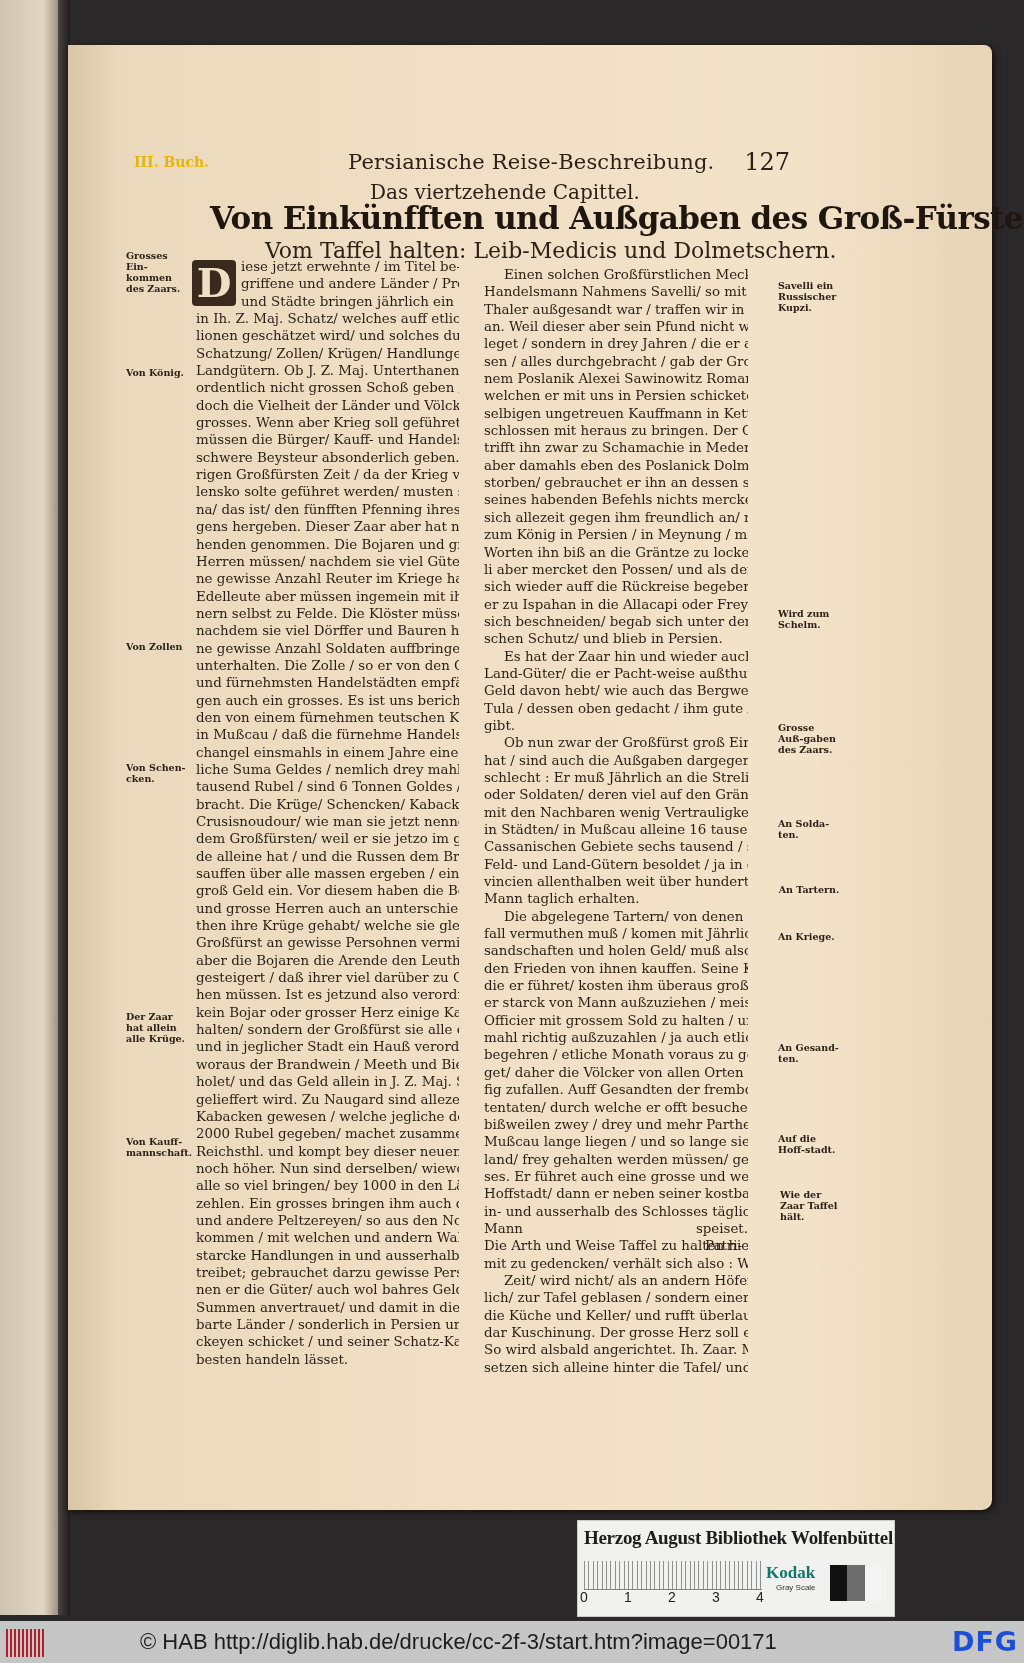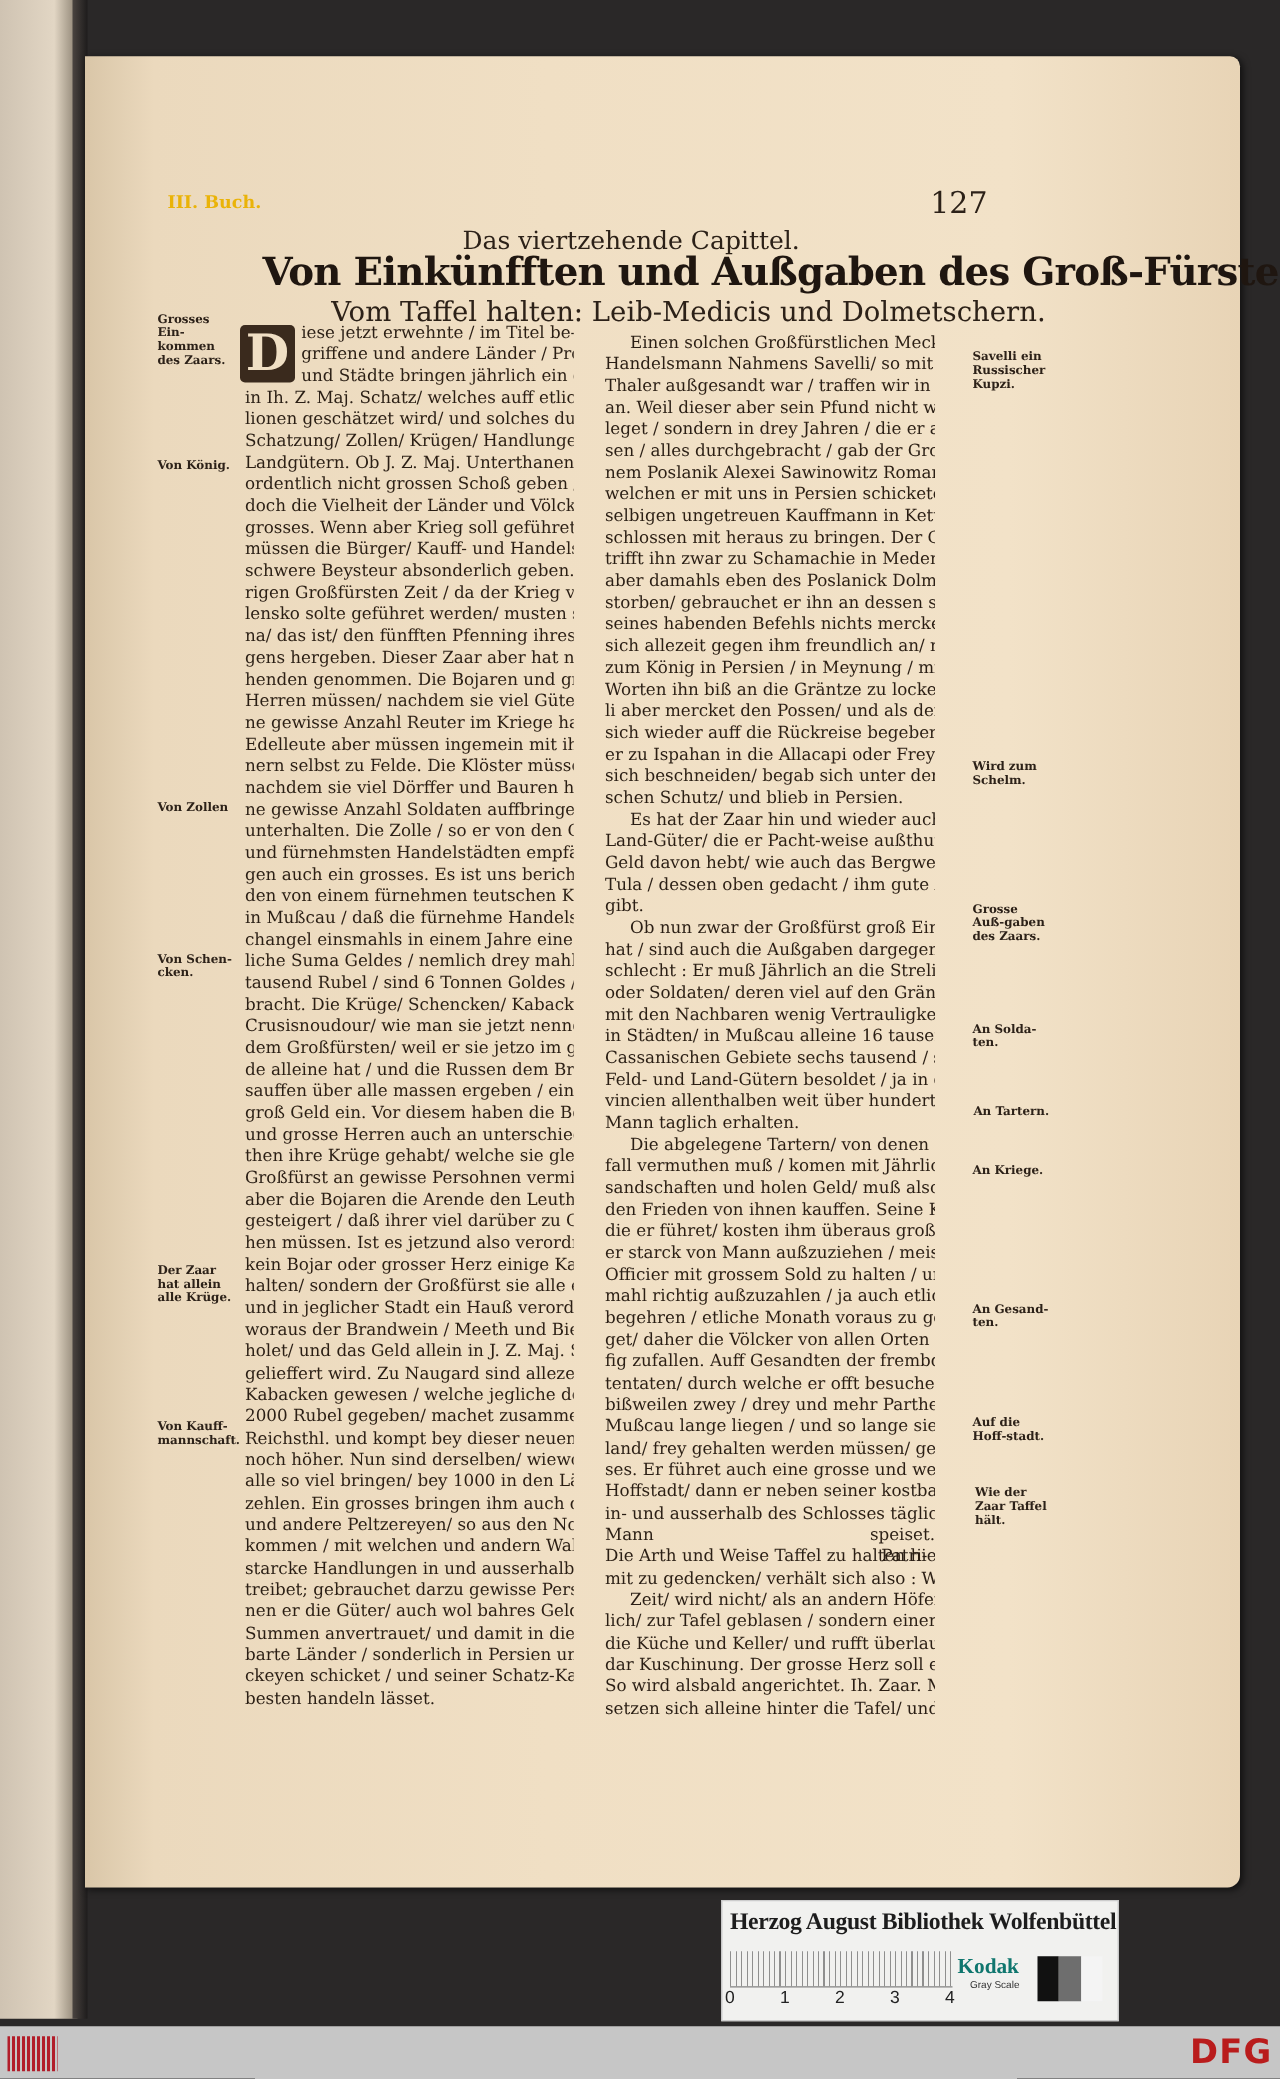--- a/index.html
+++ b/index.html
@@ -29,32 +29,33 @@
   .ruler { position:absolute; left:6px; top:40px; width:178px; height:28px; border-bottom:1px solid #555; background:repeating-linear-gradient(90deg,#666 0 1px,transparent 1px 4.4px); opacity:.7; }
   .ruler-labels { position:absolute; left:2px; top:68px; width:200px; font-family:"Liberation Sans", sans-serif; font-size:14px; color:#222; }
   .ruler-labels span { position:absolute; }
   .kodak { position:absolute; left:188px; top:42px; font-family:Liberation Serif, serif; font-weight:bold; font-size:17px; color:#0f766e; }
   .grayscale-label { position:absolute; left:198px; top:62px; font-family:"Liberation Sans", sans-serif; font-size:8px; color:#333; }
   .grayscale { position:absolute; left:252px; top:44px; width:52px; height:36px; display:flex; }
   .grayscale div { flex:1; }
   .footer { position:absolute; left:0; top:1621px; width:1024px; height:42px; background:#c6c6c6; }
   .hab-logo { position:absolute; left:6px; top:8px; width:40px; height:28px; background:repeating-linear-gradient(90deg,#b21d2a 0 2px,transparent 2px 4px); }
   .credit { position:absolute; left:140px; top:8px; font-family:"Liberation Sans", sans-serif; font-size:22px; color:#1d1d1d; white-space:nowrap; }
-  .dfg { position:absolute; right:6px; top:5px; font-family:"DejaVu Sans", sans-serif; font-weight:bold; font-size:27px; color:#b91c1c; letter-spacing:1px; }
+  .dfg { position:absolute; right:6px; top:5px; font-family:"DejaVu Sans", sans-serif; font-weight:bold; font-size:27px; color:#1d4ed8; letter-spacing:1px; }
 </style>
 </head>
 <body>
 
 <div class="left-page"></div>
 <div class="left-page-shadow"></div>
 
 <div class="page"></div>
 
 <div class="running-head">
   <span class="book-label">III. Buch.</span>
+  <span class="running-title">Persianische Reise-Beschreibung.</span>
   <span class="page-number">127</span>
 </div>
 
 <div class="chapter">Das viertzehende Capittel.</div>
 <div class="heading">Von Einkünfften und Außgaben des Groß-Fürsten.</div>
 <div class="subheading">Vom Taffel halten: Leib-Medicis und Dolmetschern.</div>
 
 <div class="col col-left" id="leftcol">
   <span class="dropcap">D</span>
 <span class="line">iese jetzt erwehnte / im Titel be-</span>
@@ -225,14 +226,15 @@
   <div class="grayscale-label">Gray Scale</div>
   <div class="grayscale" id="swatches">
       <div style="background: rgb(17, 17, 17);"></div>
       <div style="background: rgb(110, 110, 110);"></div>
       <div style="background: rgb(244, 244, 244);"></div>
     </div>
 </div>
 
 <div class="footer">
   <div class="hab-logo"></div>
+  <div class="credit">© HAB http://diglib.hab.de/drucke/cc-2f-3/start.htm?image=00171</div>
   <div class="dfg">DFG</div>
 </div>
 
 </body></html>

